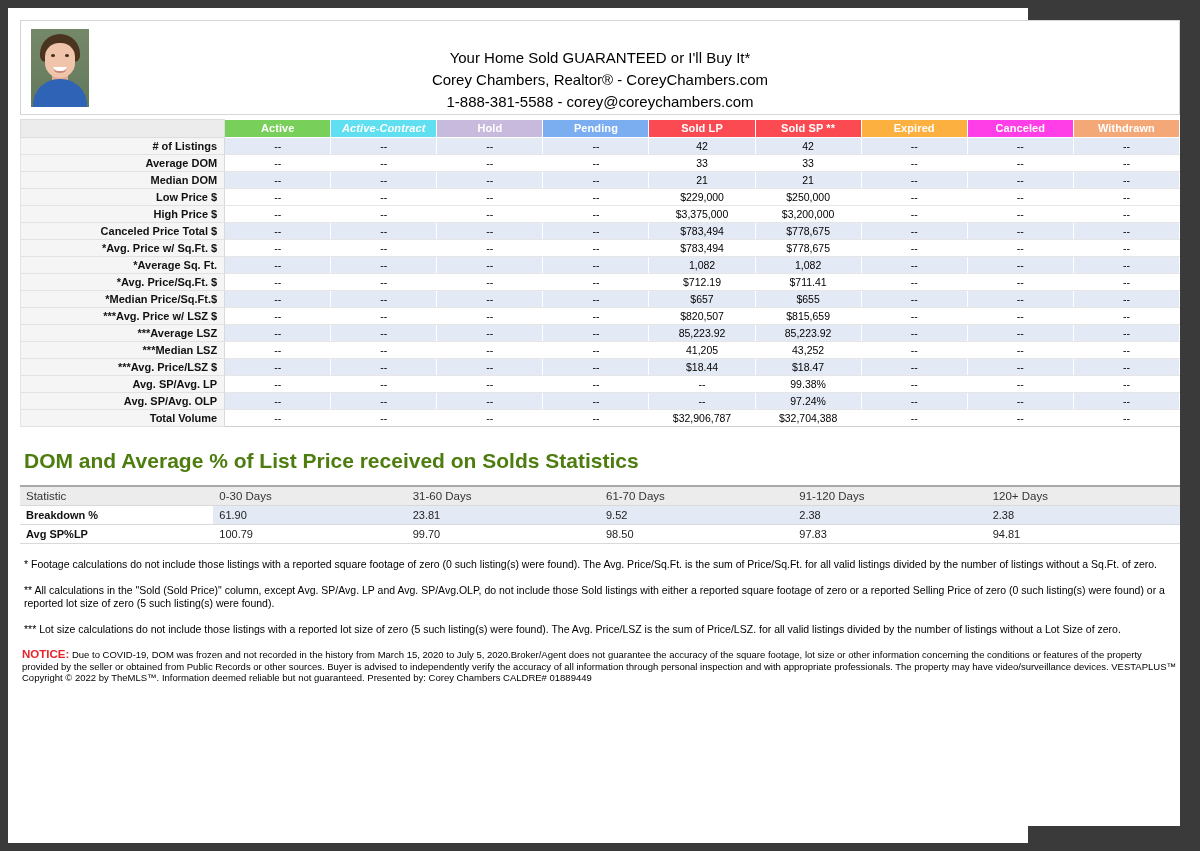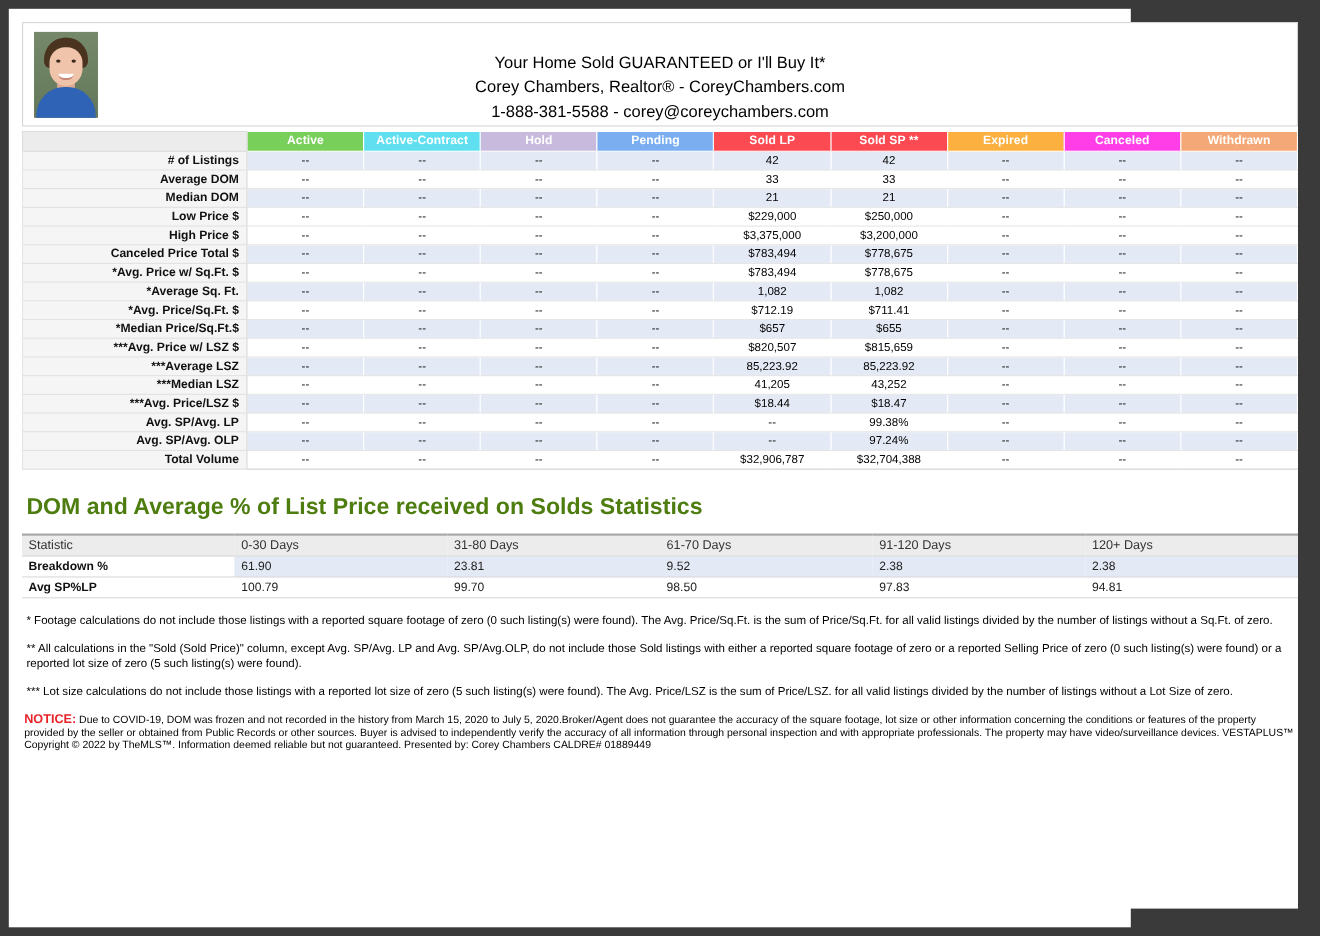--- a/index.html
+++ b/index.html
@@ -184,21 +184,21 @@
           <col class="c-data">
           <col class="c-data">
           <col class="c-data">
           <col class="c-data">
           <col class="c-data">
         </colgroup>
       <thead>
         <tr id="stats-head-row">
           <th class="blank"></th>
         <th style="background: rgb(120, 207, 90);">Active</th>
-            <th style="background: rgb(95, 223, 240);">Active-Contract</th>
+            <th style="background: rgb(95, 223, 240); font-style: italic;">Active-Contract</th>
             <th style="background: rgb(199, 186, 221);">Hold</th>
             <th style="background: rgb(122, 174, 240);">Pending</th>
             <th style="background: rgb(251, 74, 82);">Sold LP</th>
             <th style="background: rgb(251, 74, 82);">Sold SP **</th>
             <th style="background: rgb(251, 176, 64);">Expired</th>
             <th style="background: rgb(255, 62, 232);">Canceled</th>
             <th style="background: rgb(245, 168, 119);">Withdrawn</th>
           </tr>
       </thead>
       <tbody id="stats-body">
@@ -417,21 +417,21 @@
           <col class="dx">
           <col class="dx">
           <col class="dx">
           <col class="dx">
           <col class="dx">
         </colgroup>
       <thead>
           <tr id="dom-head-row">
             <th class="first">Statistic</th>
             <th>0-30 Days</th>
-            <th>31-80 Days</th>
+            <th>31-60 Days</th>
             <th>61-70 Days</th>
             <th>91-120 Days</th>
             <th>120+ Days</th>
           </tr>
         </thead>
       <tbody id="dom-body">
           <tr class="shade">
             <th class="rl">Breakdown %</th>
             <td>61.90</td>
             <td>23.81</td>

